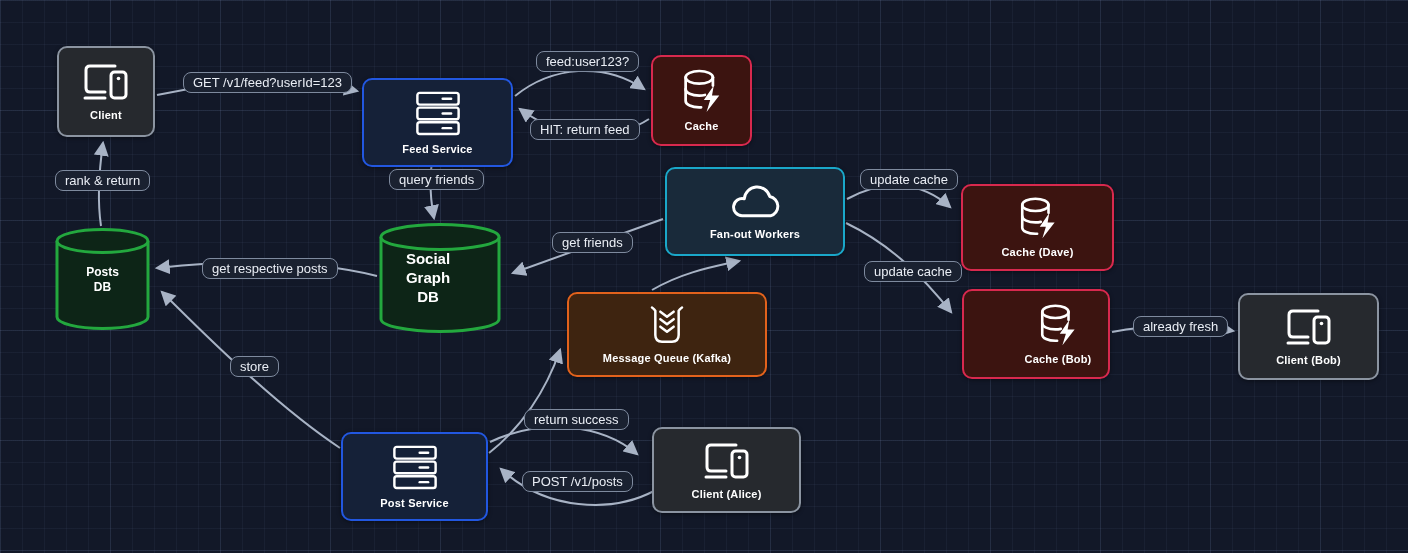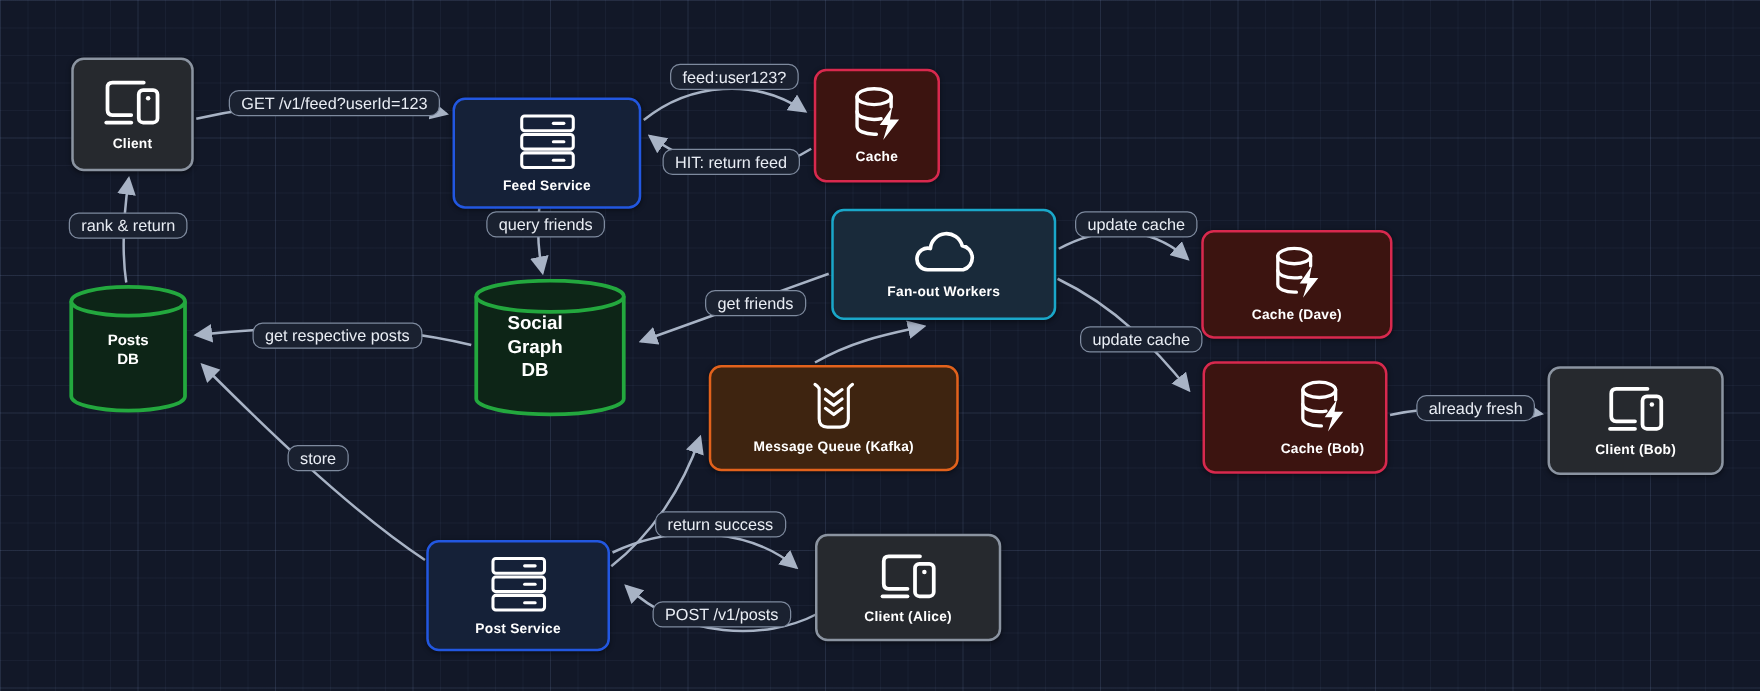--- a/index.html
+++ b/index.html
@@ -205,21 +205,21 @@
     </svg>
     <div class="nlabel">Client (Alice)</div>
   </div>
 
   <div class="pill" style="left:183px;top:72px;">GET /v1/feed?userId=123</div>
   <div class="pill" style="left:536px;top:51px;">feed:user123?</div>
   <div class="pill" style="left:530px;top:119px;">HIT: return feed</div>
   <div class="pill" style="left:55px;top:170px;">rank &amp; return</div>
   <div class="pill" style="left:389px;top:169px;">query friends</div>
   <div class="pill" style="left:202px;top:258px;">get respective posts</div>
-  <div class="pill" style="left:564px;top:232px;">get friends</div>
+  <div class="pill" style="left:552px;top:232px;">get friends</div>
   <div class="pill" style="left:860px;top:169px;">update cache</div>
   <div class="pill" style="left:864px;top:261px;">update cache</div>
   <div class="pill" style="left:1133px;top:316px;">already fresh</div>
   <div class="pill" style="left:230px;top:356px;">store</div>
   <div class="pill" style="left:524px;top:409px;">return success</div>
-  <div class="pill" style="left:522px;top:481px;">POST /v1/posts</div>
+  <div class="pill" style="left:522px;top:471px;">POST /v1/posts</div>
 
 </div>
 
 </body></html>

